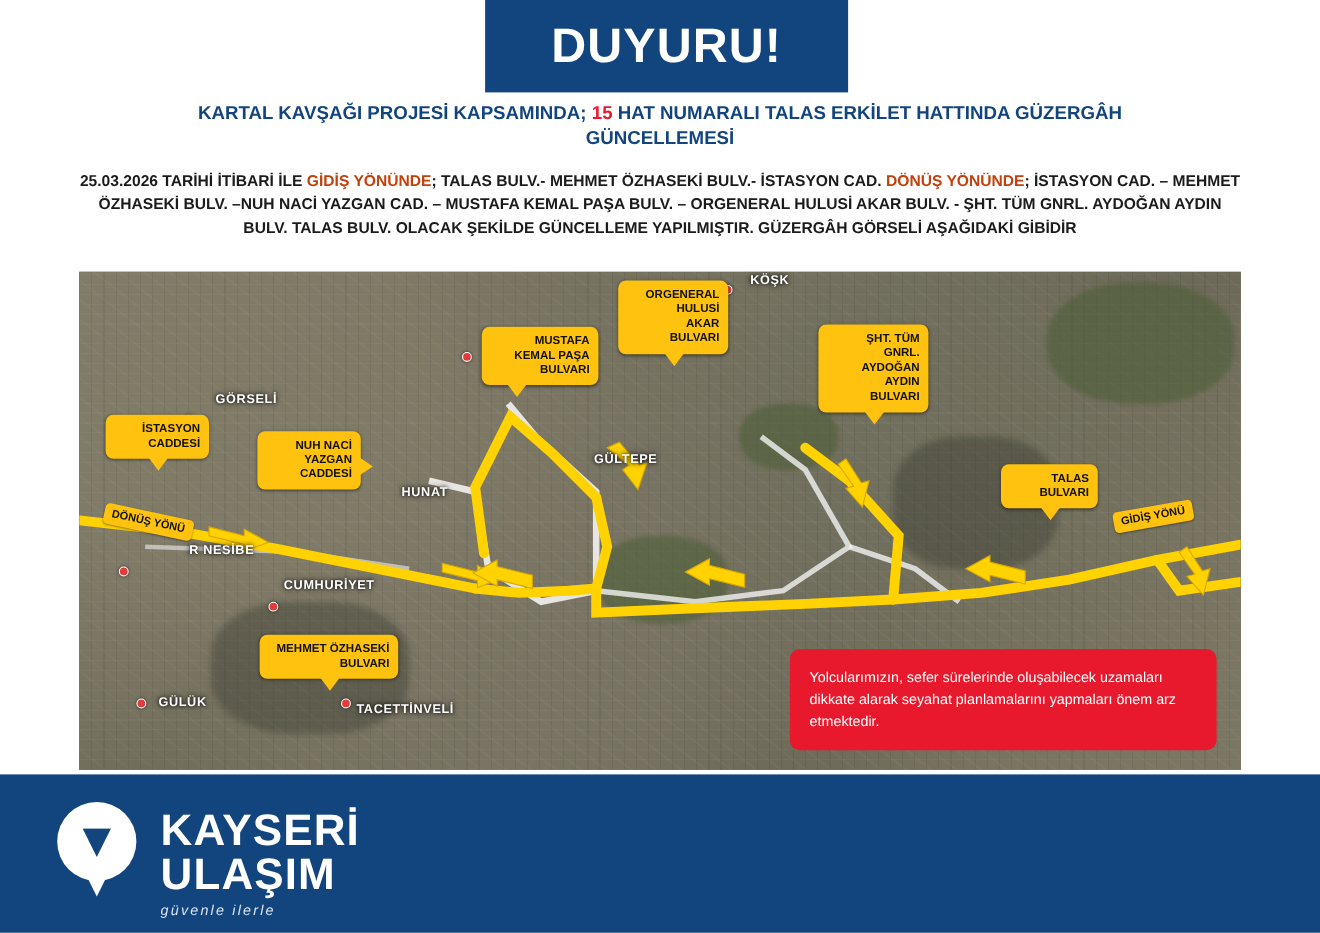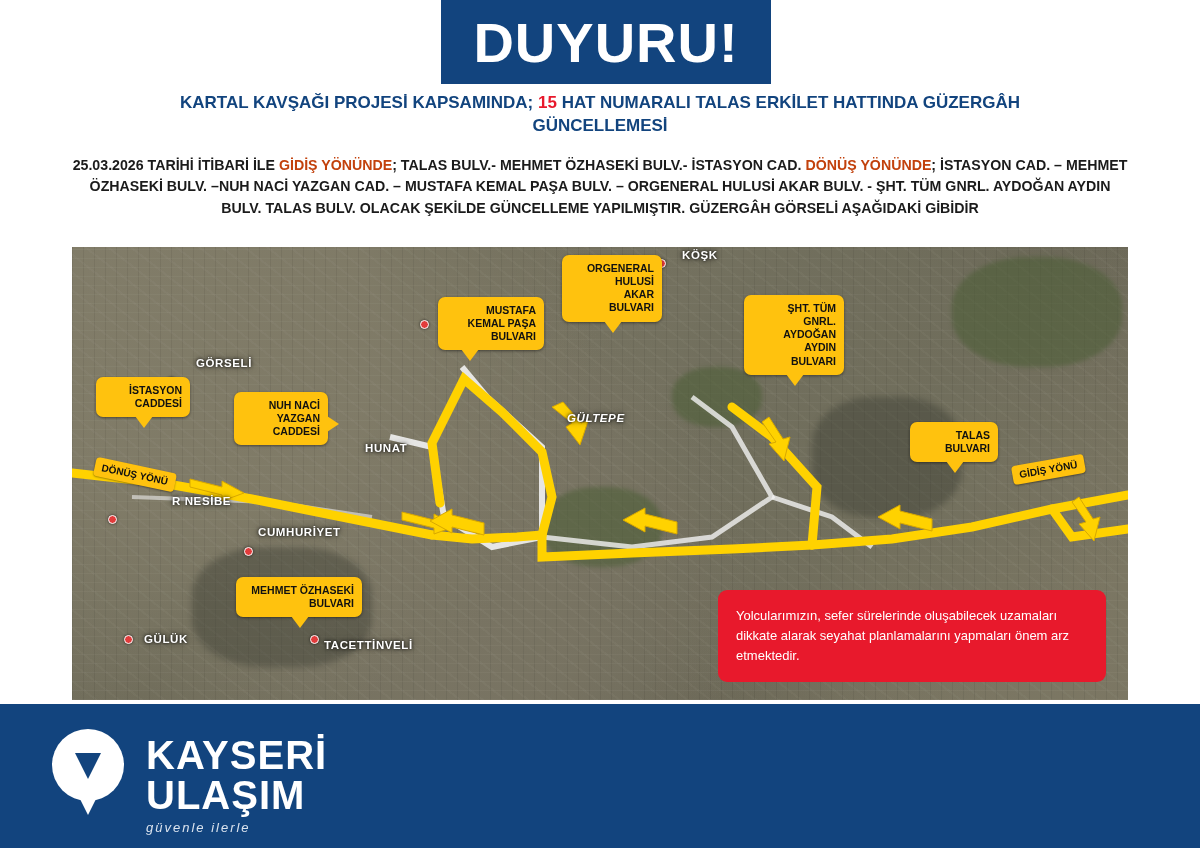--- a/index.html
+++ b/index.html
@@ -10,21 +10,21 @@
     overflow:hidden;
     position:relative;
   }
   
   .duyuru-banner{
     position:absolute;left:441px;top:0;width:330px;height:84px;
     background:#12447e;
     display:flex;align-items:center;justify-content:center;
   }
   .duyuru-banner span{
-    color:#ffffff;font-size:56px;font-weight:bold;letter-spacing:1px;
+    color:#ffffff;font-size:44px;font-weight:bold;letter-spacing:1px;
     font-family:"Liberation Sans",sans-serif;
   }
   
   .title-block{
     position:absolute;left:60px;top:92px;width:1080px;
     text-align:center;line-height:1.35;
   }
   .title-line{
     font-size:17px;font-weight:bold;color:#12447e;
   }
@@ -198,21 +198,21 @@
       <polygon points="480,160 500,176 494,180 508,198 516,174 509,176 491,155"></polygon>
       <polygon points="605,275 573,267 573,261 551,273 573,285 573,279 605,287"></polygon>
       <polygon points="690,175 704,195 697,197 712,214 718,190 711,192 697,170"></polygon>
       <polygon points="860,272 828,264 828,258 806,270 828,282 828,276 860,284"></polygon>
       <polygon points="1000,255 1014,275 1007,277 1022,294 1028,270 1021,272 1007,250"></polygon>
     </g>
   </svg>
 
   <div class="place" style="left:610px;top:2px;">KÖŞK</div>
   <div class="place" style="left:124px;top:110px;">GÖRSELİ</div>
-  <div class="place" style="left:495px;top:165px;font-style:italic;">GÜLTEPE</div>
+  <div class="place" style="left:468px;top:165px;">GÜLTEPE</div>
   <div class="place" style="left:293px;top:195px;">HUNAT</div>
   <div class="place" style="left:100px;top:248px;">R NESİBE</div>
   <div class="place" style="left:186px;top:279px;">CUMHURİYET</div>
   <div class="place" style="left:72px;top:386px;">GÜLÜK</div>
   <div class="place" style="left:252px;top:392px;">TACETTİNVELİ</div>
 
   <div class="poi-dot" style="left:585px;top:12px;"></div>
   <div class="poi-dot" style="left:348px;top:73px;"></div>
   <div class="poi-dot" style="left:684px;top:70px;"></div>
   <div class="poi-dot" style="left:95px;top:130px;"></div>

